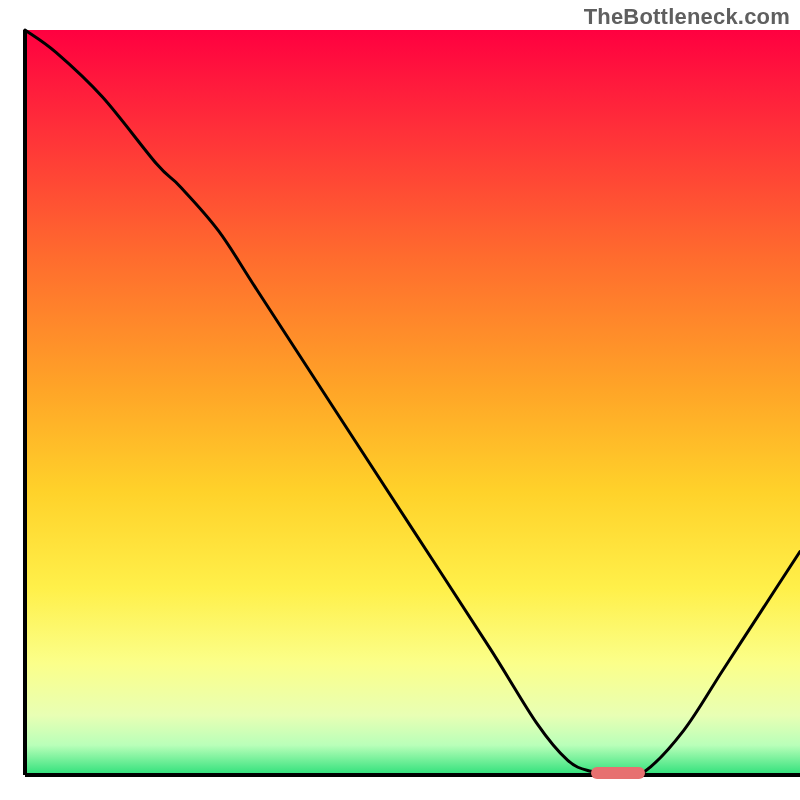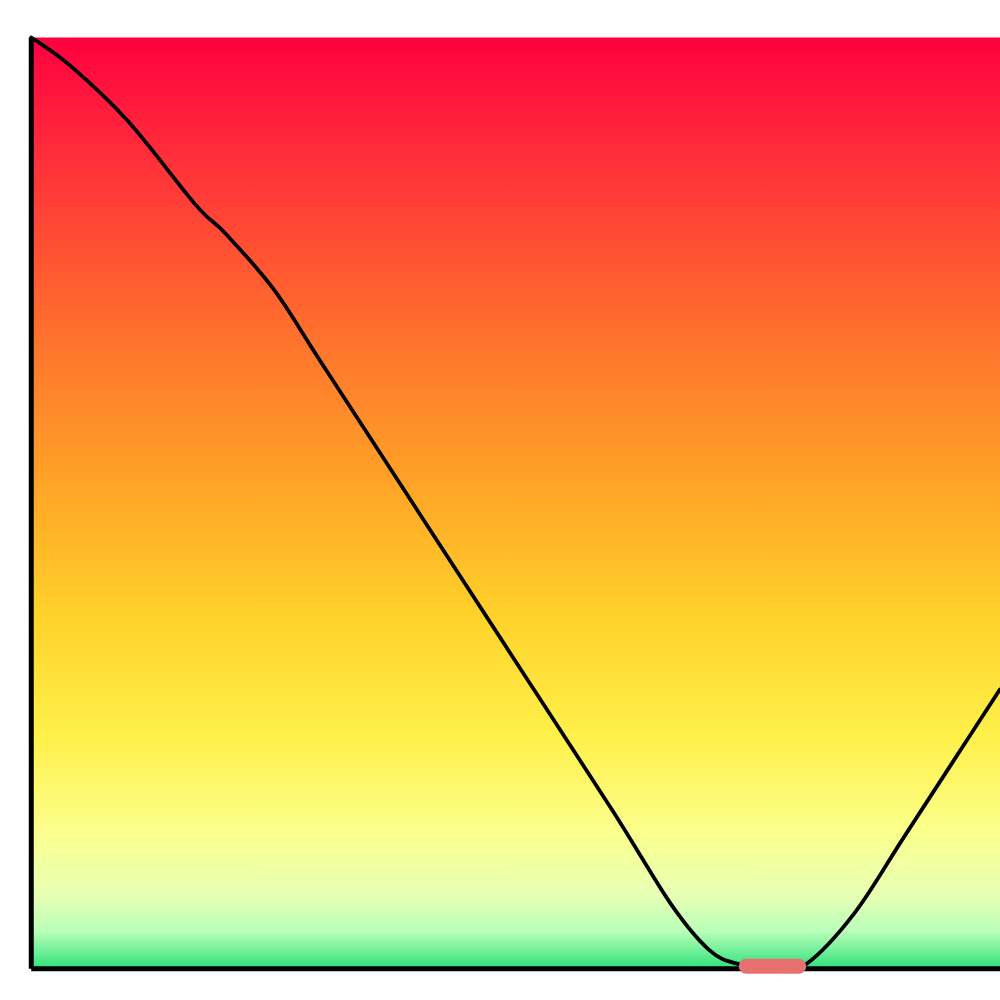--- a/index.html
+++ b/index.html
@@ -36,20 +36,21 @@
     border-radius: 6px;
     background: #e77070;
     z-index: 2;
   }
 </style>
 </head>
 <body>
 
 <div class="chart-container">
 
+  <div class="watermark">TheBottleneck.com</div>
 
   <svg class="plot" width="800" height="800" viewBox="0 0 800 800">
     <defs>
       <linearGradient id="bg-grad" x1="0" y1="0" x2="0" y2="1">
 
       <stop offset="0%" stop-color="#ff0040"></stop>
           <stop offset="12%" stop-color="#ff2b3a"></stop>
           <stop offset="30%" stop-color="#ff6a2e"></stop>
           <stop offset="48%" stop-color="#ffa427"></stop>
           <stop offset="62%" stop-color="#ffd22a"></stop>

